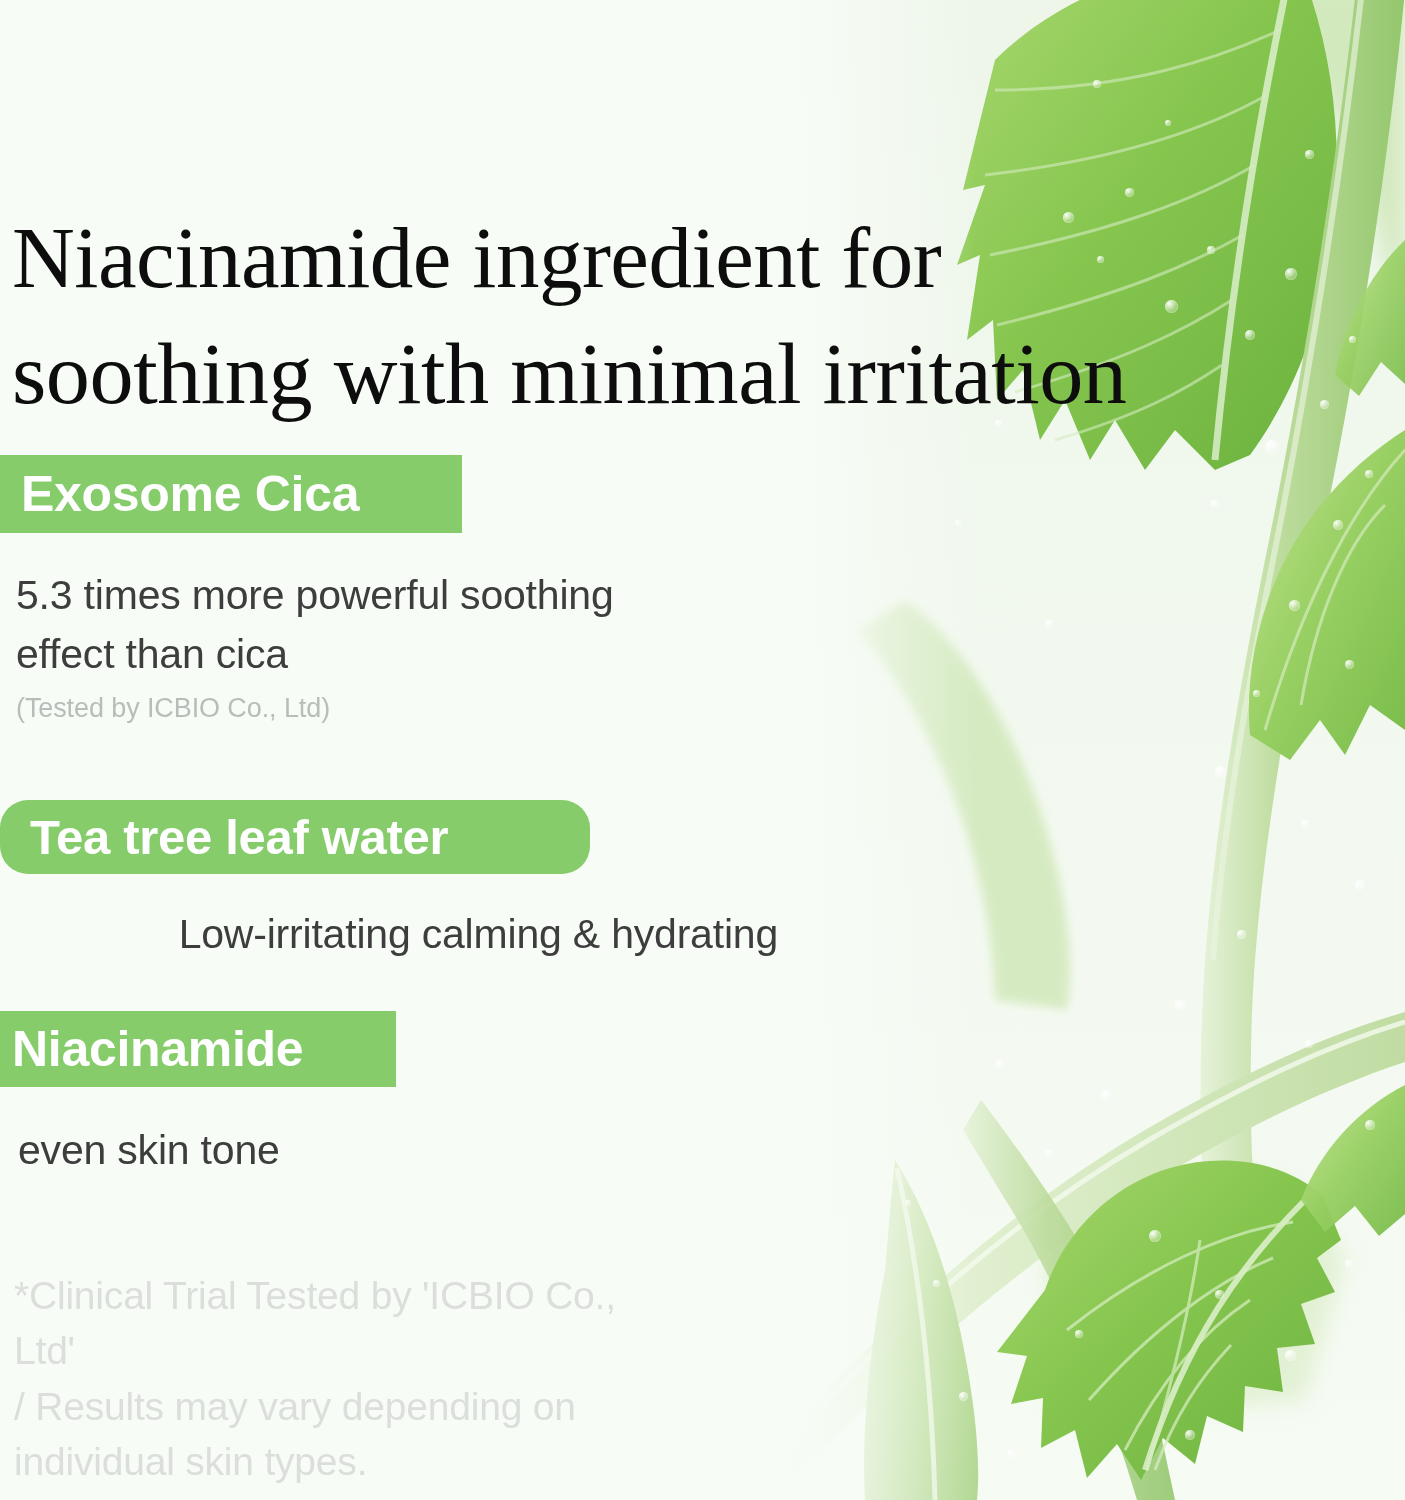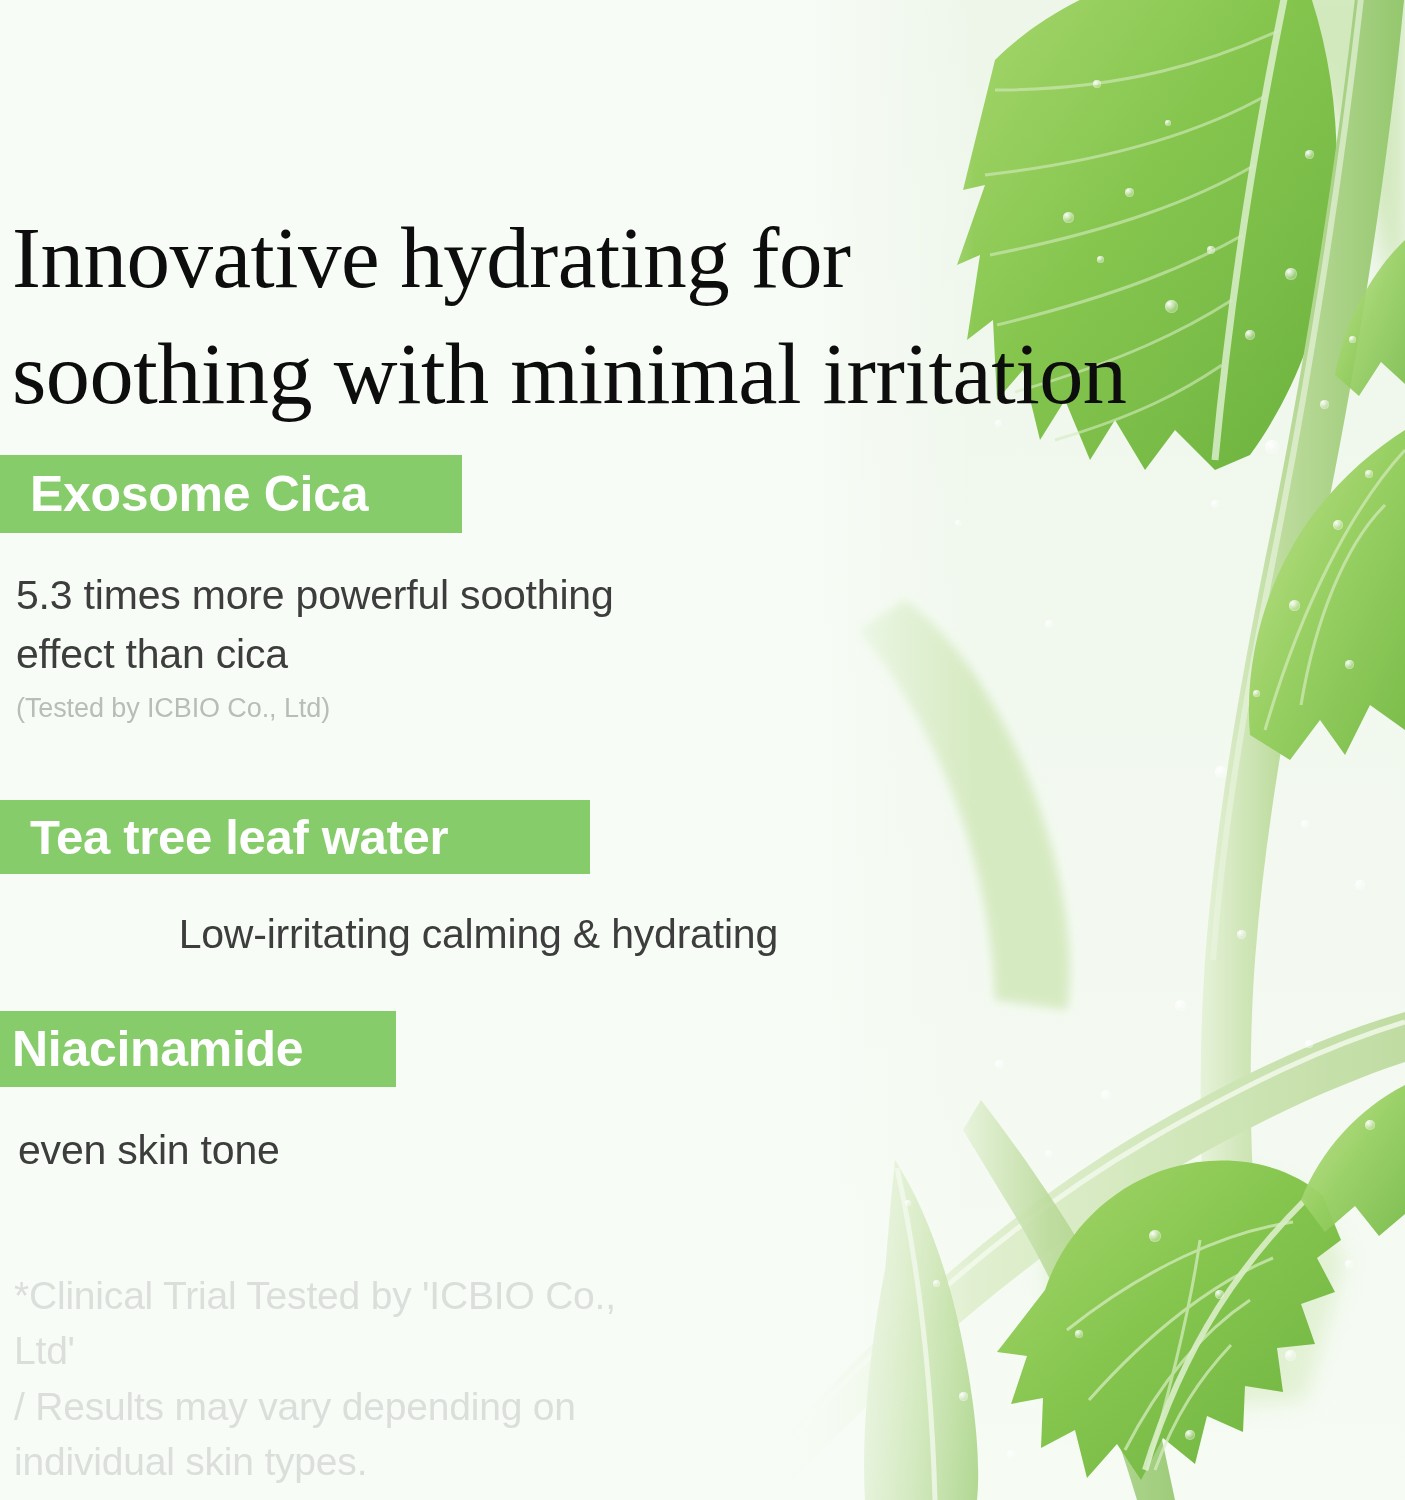--- a/index.html
+++ b/index.html
@@ -83,28 +83,29 @@
     color: #ffffff;
     font-weight: 700;
     display: flex;
     align-items: center;
     box-sizing: border-box;
     letter-spacing: -0.3px;
   }
   .badge-1 {
     left: 0; top: 455px;
     width: 462px; height: 78px;
-    padding-left: 30px;
+    padding-left: 21px;
     font-size: 50px;
   }
   .badge-2 {
     left: 0; top: 800px;
     width: 590px; height: 74px;
     padding-left: 30px;
     font-size: 49px;
+    border-radius: 28px;
   }
   .badge-3 {
     left: 0; top: 1011px;
     width: 396px; height: 76px;
     padding-left: 12px;
     font-size: 50px;
   }
 
   .body-text {
     position: absolute;
@@ -317,21 +318,21 @@
     <div class="bubble" style="left:250px;top:420px;width:7px;height:7px;"></div>
     <div class="bubble" style="left:210px;top:520px;width:6px;height:6px;"></div>
     <div class="bubble" style="left:300px;top:620px;width:8px;height:8px;"></div>
 
     <div class="photo-fade"></div>
   </div>
 
   <div class="content">
 
     <h1 class="headline">
-      <span class="hl-line l1">Innovative hydrating for</span>
+      <span class="hl-line l1">Niacinamide ingredient for</span>
       <span class="hl-line l2">soothing with minimal irritation</span>
     </h1>
 
     <div class="badge badge-1">
       <span>Exosome Cica</span>
     </div>
     <div class="body-text body-1">5.3 times more powerful soothing
 effect than cica</div>
     <div class="subnote">(Tested by ICBIO Co., Ltd)</div>
 

